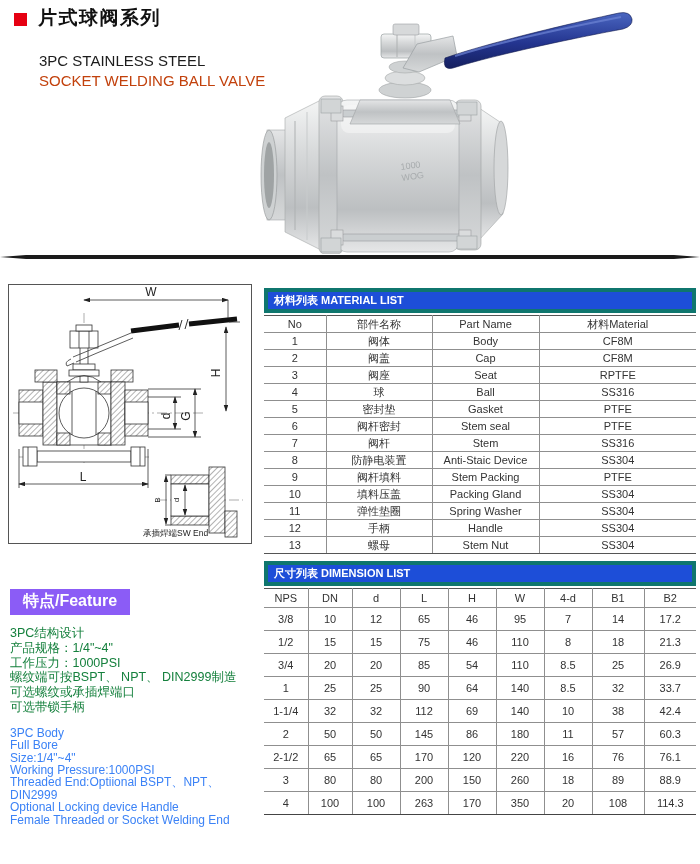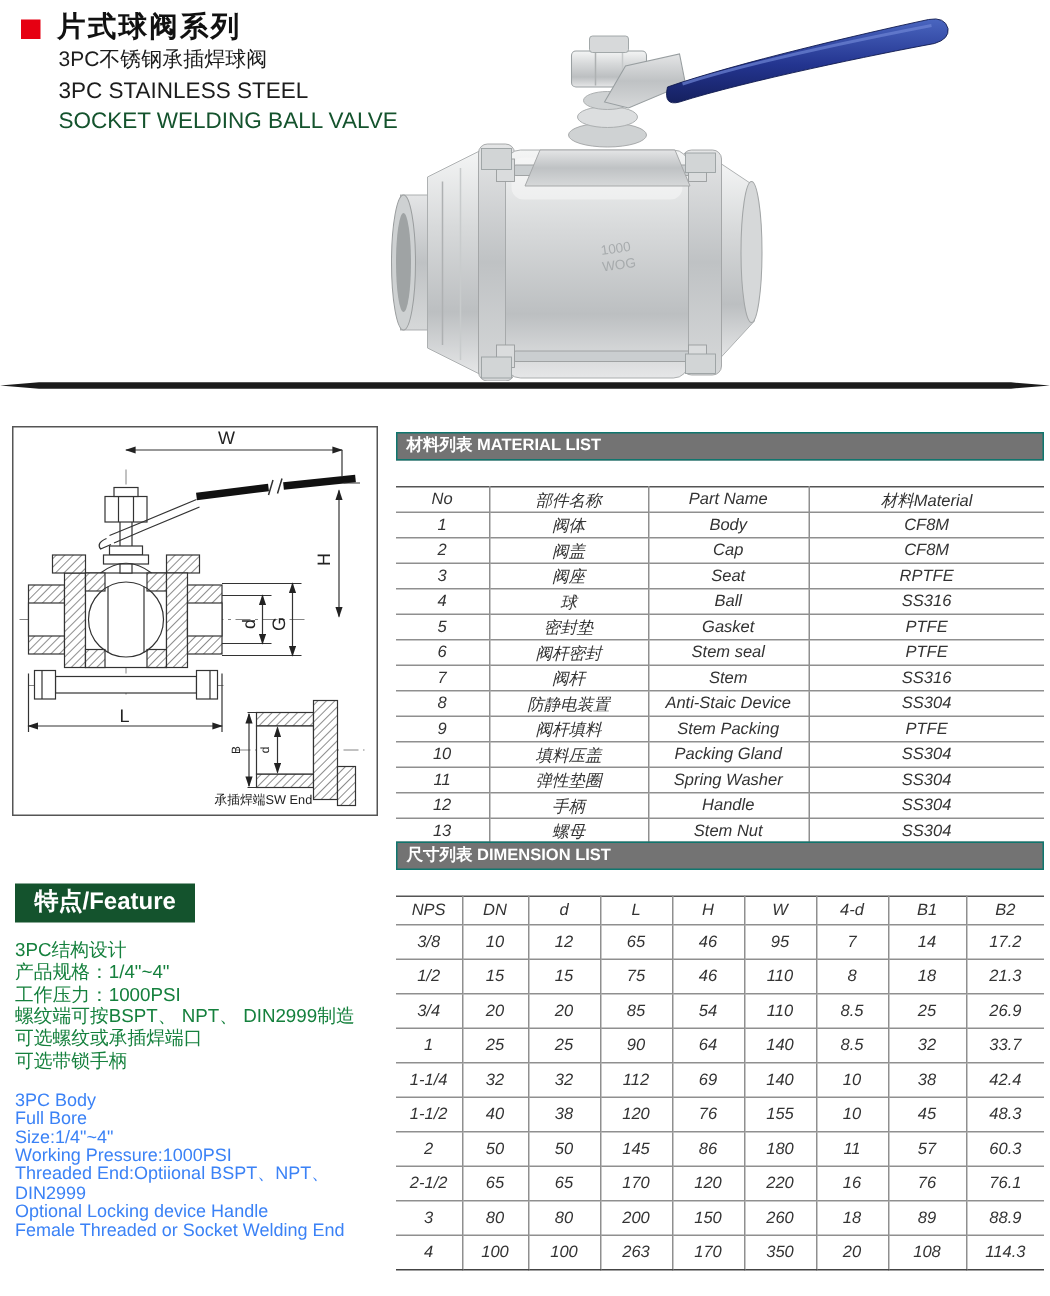--- a/index.html
+++ b/index.html
@@ -4,69 +4,68 @@
 <style>
   html,body{margin:0;padding:0;background:#fff;}
   .page{position:relative;width:700px;height:864px;background:#ffffff;overflow:hidden;
         font-family:"Liberation Sans", sans-serif;color:#222;}
 
   
   .red-sq{position:absolute;left:14px;top:13px;width:13px;height:13px;background:#e60012;}
   .series-title{position:absolute;left:38px;top:5px;font-size:19px;font-weight:bold;color:#111;letter-spacing:1.5px;}
   .sub-cn{position:absolute;left:39px;top:31px;font-size:14px;color:#1c1c1c;}
   .sub-en1{position:absolute;left:39px;top:52px;font-size:15px;color:#1c1c1c;}
-  .sub-en2{position:absolute;left:39px;top:72px;font-size:15px;color:#14532d;}
+  .sub-en2{position:absolute;left:39px;top:72px;font-size:15px;color:#c2410c;}
 
   
   .photo{position:absolute;left:255px;top:0px;width:445px;height:254px;}
   .divider{position:absolute;left:0px;top:254px;width:700px;height:6px;}
 
   
   .drawing-box{position:absolute;left:8px;top:284px;width:242px;height:258px;border:1px solid #555;background:#fff;}
   .drawing-box svg{display:block;}
 
   
   .tbl-wrap{position:absolute;left:264px;width:432px;}
   .mat-wrap{top:288px;}
   .dim-wrap{top:561px;}
-  .band{height:15px;background:#737373;border:1px solid #0f766e;color:#fff;
+  .band{height:15px;background:#1d4ed8;border:4px solid #0f766e;color:#fff;
         font-size:11px;font-weight:bold;padding:1px 6px;line-height:15px;}
-  table{border-collapse:collapse;width:432px;table-layout:fixed;margin-top:17px;font-style:italic;}
+  table{border-collapse:collapse;width:432px;table-layout:fixed;margin-top:2px;}
   th,td{border:1px solid #8f8f8f;font-size:11px;color:#333;text-align:center;
         padding:0;font-weight:normal;overflow:hidden;white-space:nowrap;}
   tr>*:first-child{border-left:none;}
   tr>*:last-child{border-right:none;}
   thead tr>*{border-top:1px solid #555;}
   .mat-tbl th{height:16px;}
   .mat-tbl td{height:16px;}
   .mat-tbl tbody tr:last-child td{border-bottom:1px solid #555;}
   .dim-tbl th{height:18px;}
   .dim-tbl td{height:22px;}
   .dim-tbl tbody tr:last-child td{border-bottom:1.5px solid #444;}
   .mat-tbl col.c1{width:62px;}.mat-tbl col.c2{width:106px;}
   .mat-tbl col.c3{width:107px;}.mat-tbl col.c4{width:157px;}
   .dim-tbl col{width:48px;}
   .dim-tbl col.c1{width:44px;}.dim-tbl col.c2{width:44px;}
   .dim-tbl col.c8{width:52px;}.dim-tbl col.c9{width:52px;}
 
   
   .feature{position:absolute;left:10px;top:589px;width:250px;}
-  .feature-banner{display:inline-block;background:#14532d;color:#fff;font-weight:bold;
+  .feature-banner{display:inline-block;background:#8b5cf6;color:#fff;font-weight:bold;
         font-size:16px;padding:2px 13px 3px 13px;}
   .cn-lines{margin-top:11px;font-size:12.5px;line-height:14.8px;color:#15803d;}
   .en-lines{margin-top:12px;font-size:12px;line-height:12.4px;color:#3b82f6;}
 </style>
 </head>
 <body>
 
 <div class="page">
 
   <div class="red-sq"></div>
   <div class="series-title">片式球阀系列</div>
-  <div class="sub-cn">3PC不锈钢承插焊球阀</div>
   <div class="sub-en1">3PC STAINLESS STEEL</div>
   <div class="sub-en2">SOCKET WELDING BALL VALVE</div>
 
   <svg class="photo" viewBox="0 0 445 254">
     <defs>
       <linearGradient id="steelV" x1="0" y1="0" x2="0" y2="1">
         <stop offset="0" stop-color="#f4f5f5"></stop>
           <stop offset="0.35" stop-color="#d7d9da"></stop>
         <stop offset="0.72" stop-color="#bcbfc1"></stop>
           <stop offset="1" stop-color="#e6e7e8"></stop>
@@ -416,31 +415,20 @@
             <td>32</td>
             <td>32</td>
             <td>112</td>
             <td>69</td>
             <td>140</td>
             <td>10</td>
             <td>38</td>
             <td>42.4</td>
           </tr>
           <tr>
-            <td>1-1/2</td>
-            <td>40</td>
-            <td>38</td>
-            <td>120</td>
-            <td>76</td>
-            <td>155</td>
-            <td>10</td>
-            <td>45</td>
-            <td>48.3</td>
-          </tr>
-          <tr>
             <td>2</td>
             <td>50</td>
             <td>50</td>
             <td>145</td>
             <td>86</td>
             <td>180</td>
             <td>11</td>
             <td>57</td>
             <td>60.3</td>
           </tr>

